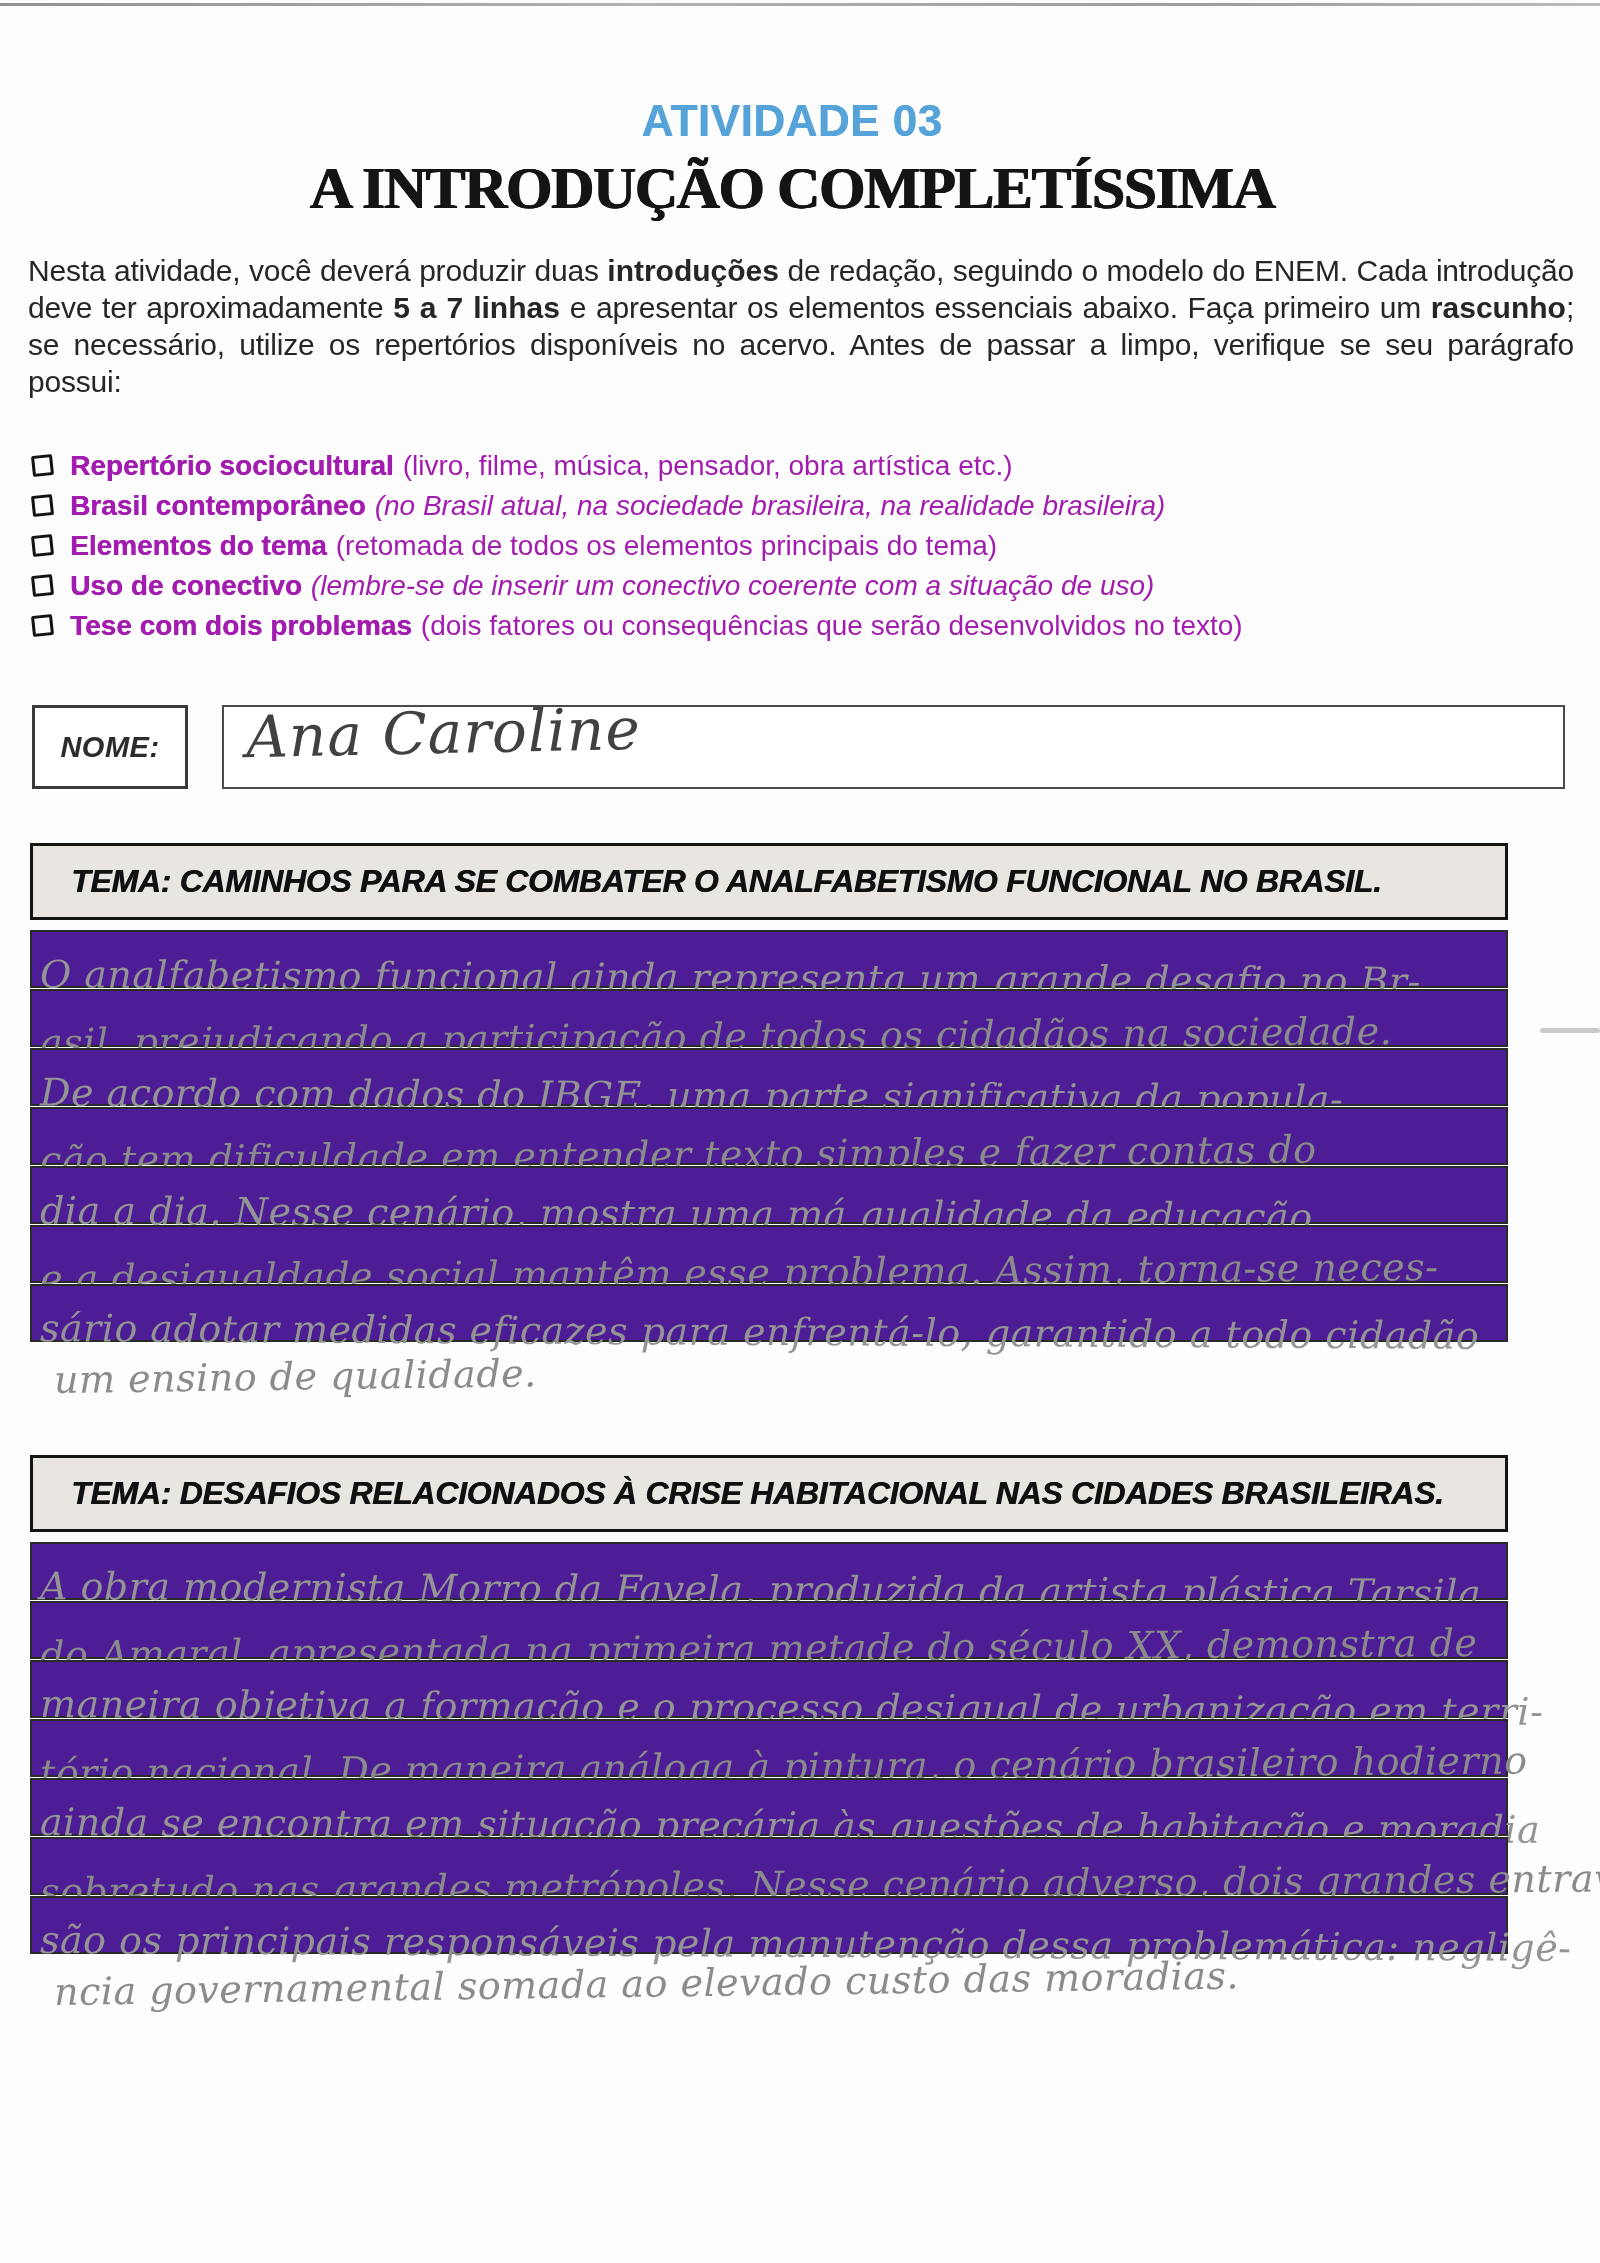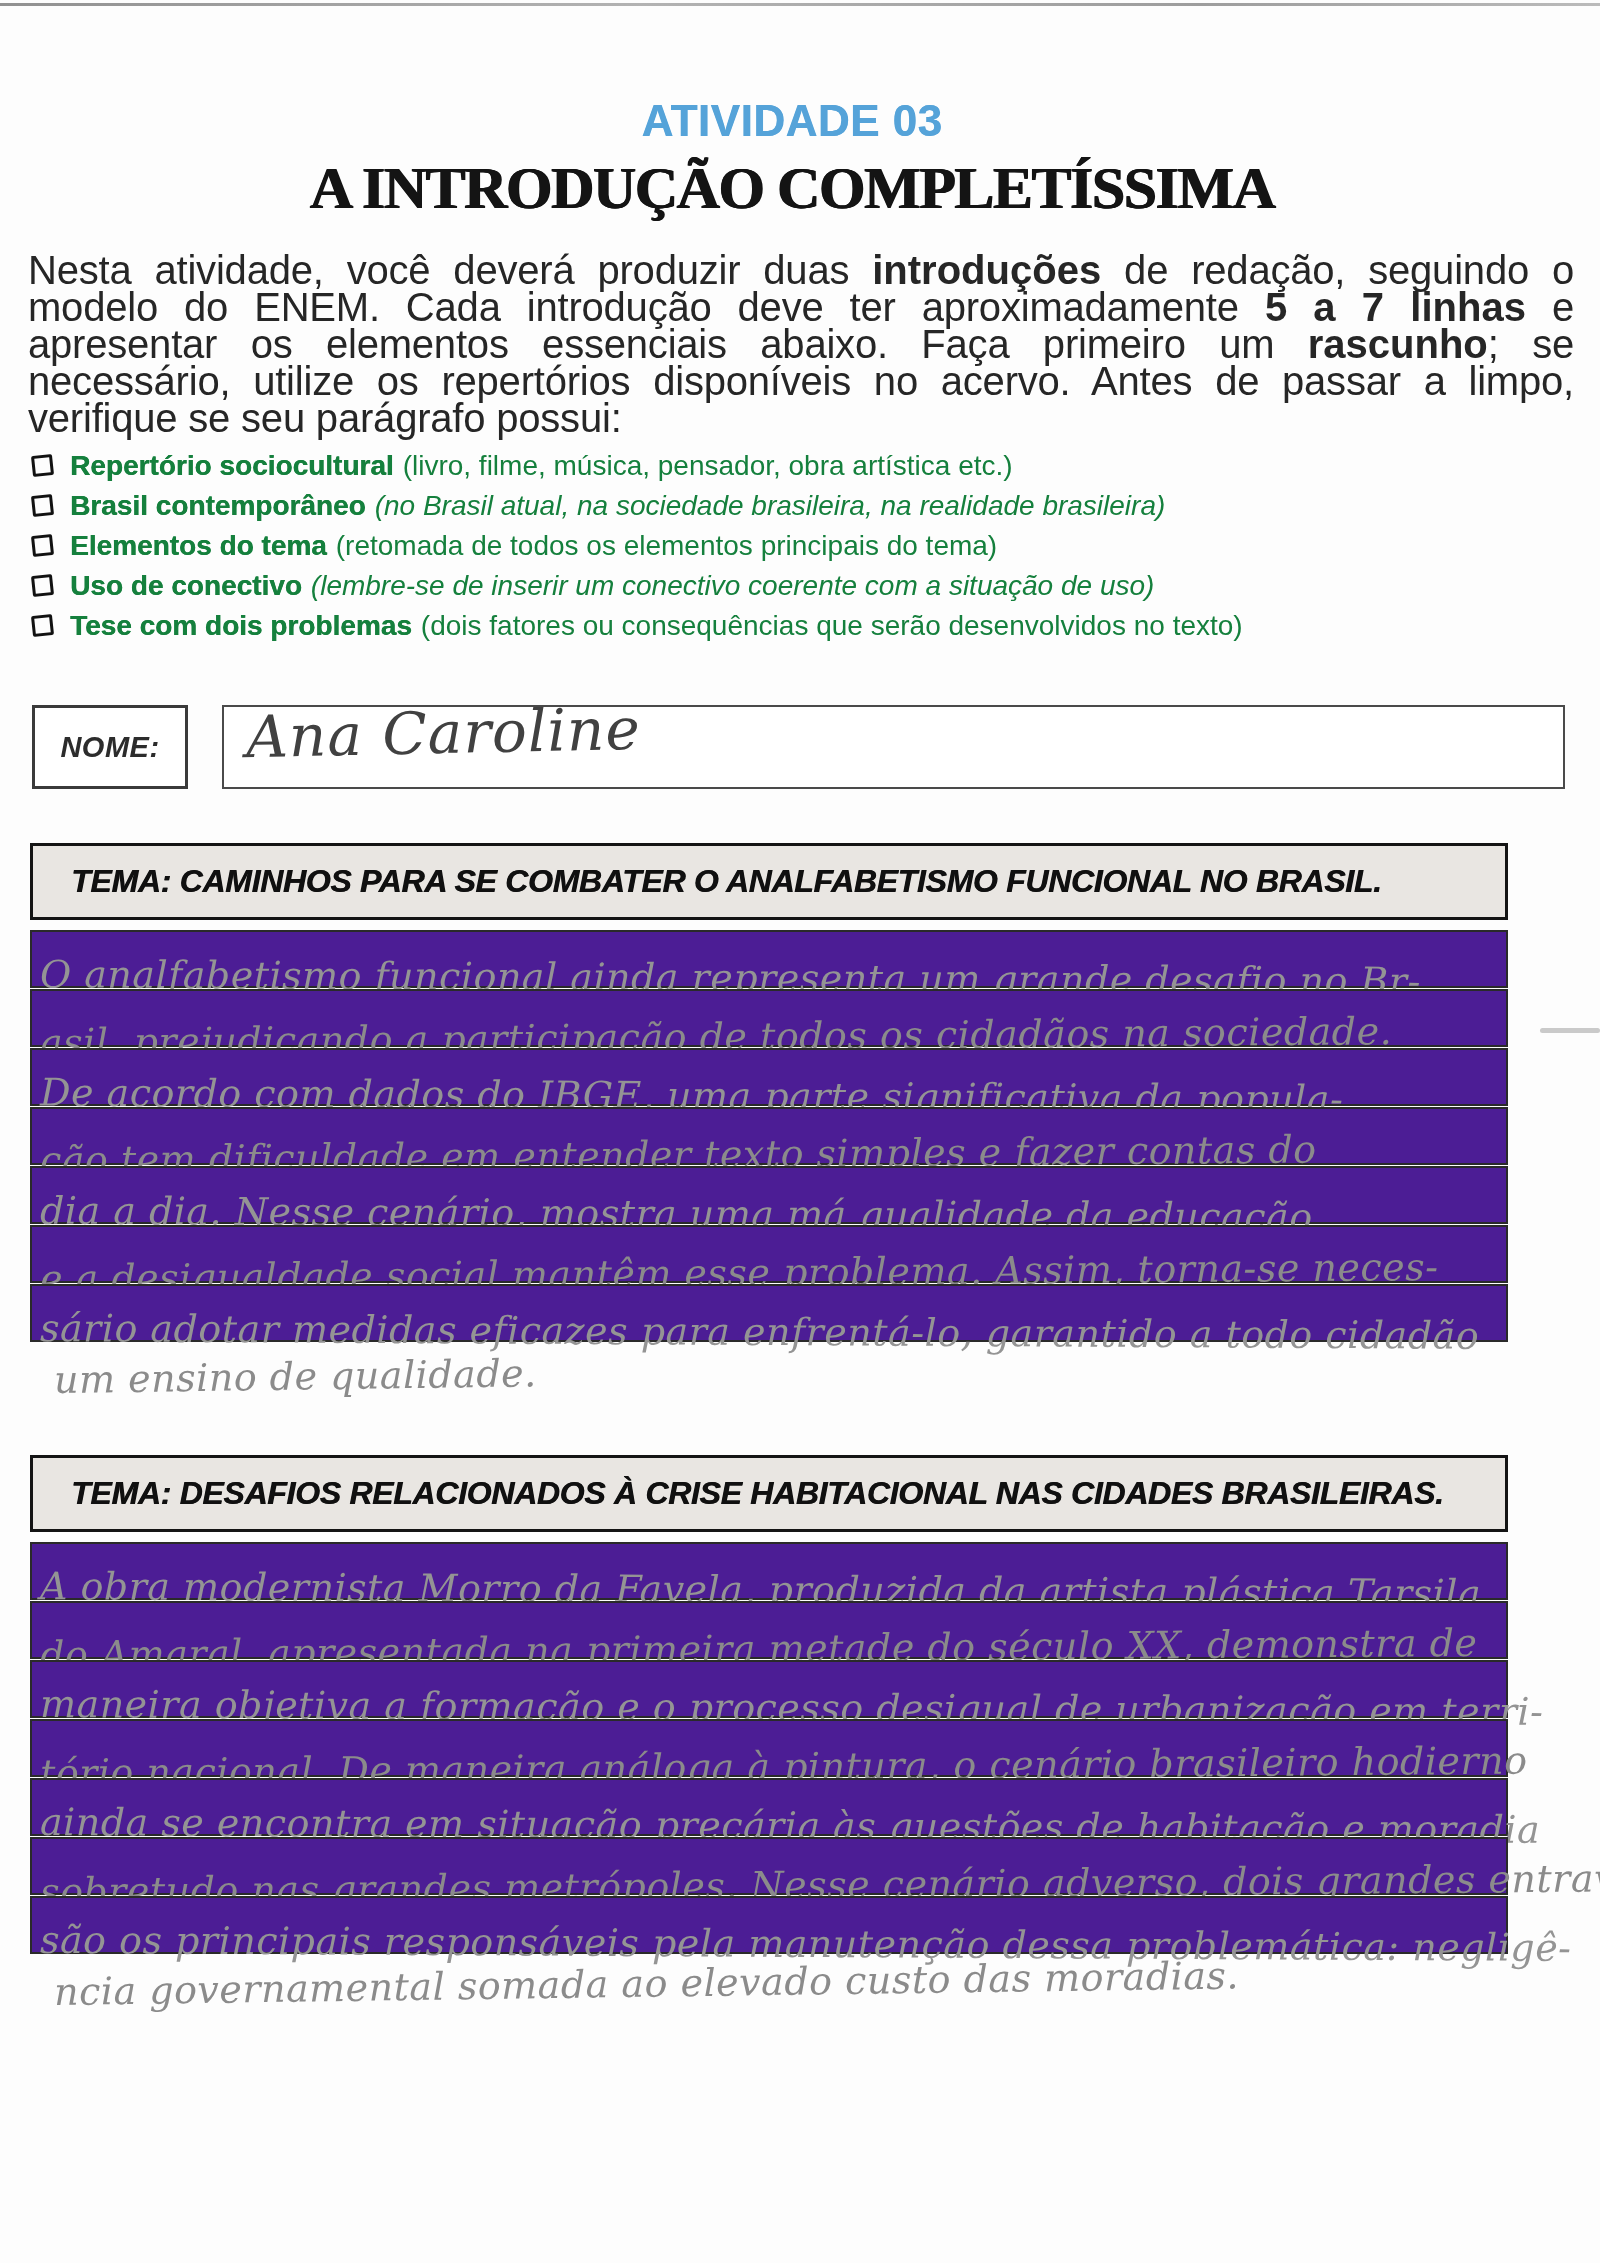--- a/index.html
+++ b/index.html
@@ -30,27 +30,27 @@
     text-shadow:.5px 0 0 currentColor;
   }
   .title{
     margin-top:8px;
     font-size:60px;font-weight:bold;letter-spacing:-1.5px;color:#141414;
     text-shadow:.8px 0 0 #141414, -.4px 0 0 #141414;
     font-family:Liberation Serif, serif;
   }
   .intro{
     position:absolute;top:252px;left:28px;width:1546px;
-    font-size:40px;line-height:37px;text-align:justify;
+    font-size:30px;line-height:37px;text-align:justify;
     color:#262626;letter-spacing:-.2px;margin:0;
   }
   .intro b{letter-spacing:0;}
   .checklist{
     position:absolute;top:446px;left:32px;width:1545px;
-    font-size:28px;line-height:40px;color:#15803d;
+    font-size:28px;line-height:40px;color:#a21caf;
   }
   .check-item{white-space:nowrap;}
   .cbx{
     display:inline-block;width:15px;height:15px;
     border:3px solid #111;border-radius:2px;
     transform:rotate(-6deg);
     margin-right:17px;vertical-align:-1px;
   }
   .cl-label{font-weight:bold;text-shadow:.4px 0 0 currentColor;}
   .cl-desc{margin-left:9px;}

